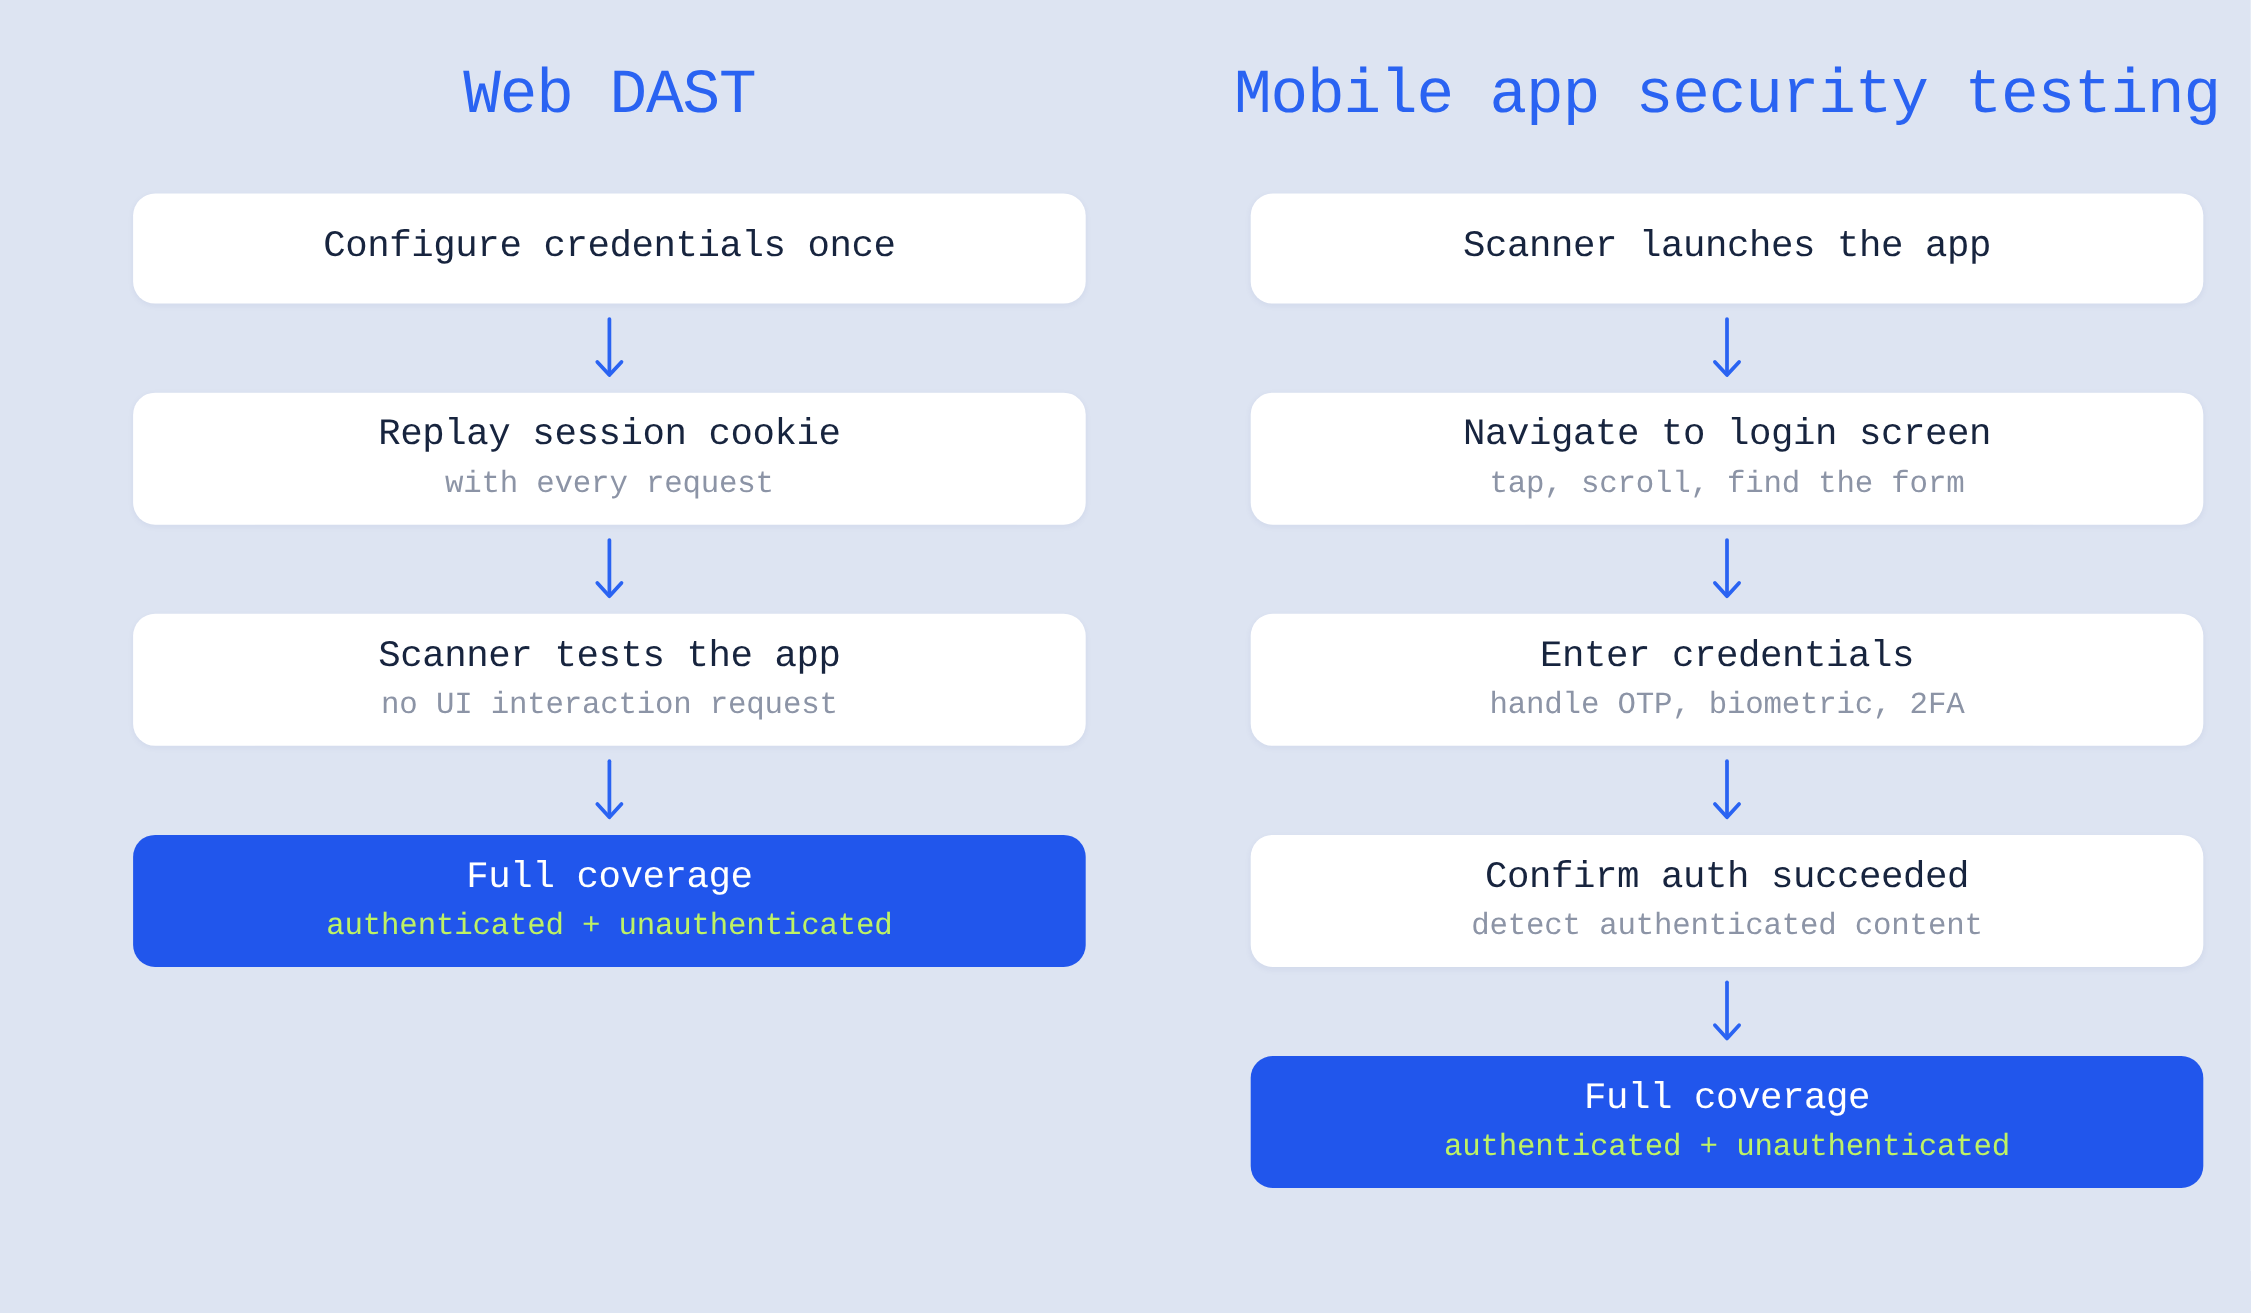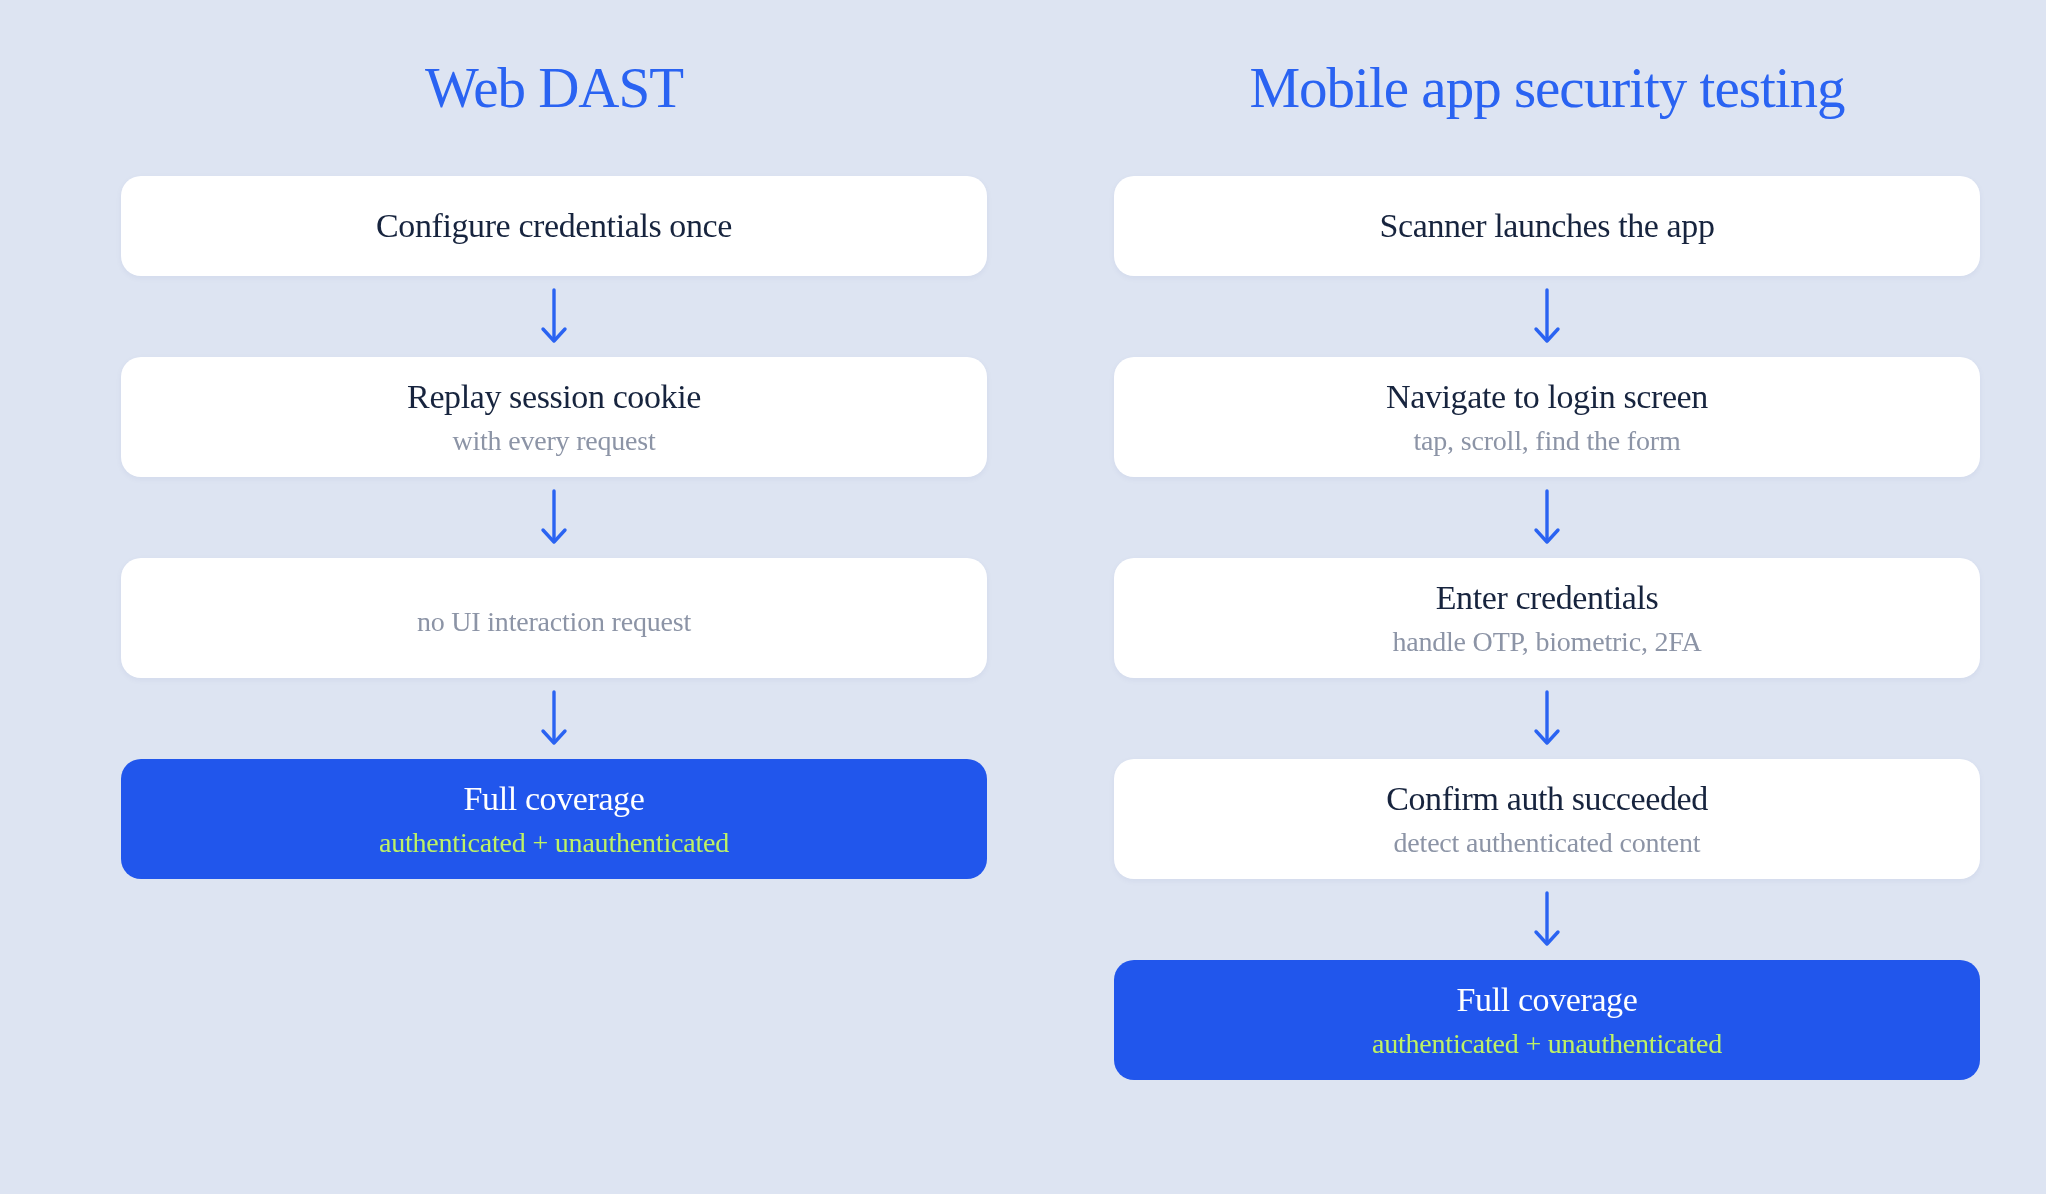--- a/index.html
+++ b/index.html
@@ -1,33 +1,33 @@
 <!DOCTYPE html>
 <html><head>
 <meta charset="utf-8">
 <style>
   html, body { margin: 0; padding: 0; }
   .canvas {
     position: relative;
     width: 2046px;
     height: 1194px;
     background: #dde4f2;
-    font-family: Liberation Serif, serif;
+    font-family: Liberation Mono, monospace;
     overflow: hidden;
   }
   .col {
     position: absolute;
     top: 0;
     width: 866px;
     display: flex;
     flex-direction: column;
     align-items: center;
   }
   .col-left  { left: 121px; }
-  .col-right { left: 1114px; }
+  .col-right { left: 1137px; }
   .col-title {
     margin: 54px 0 0 0;
     height: 68px;
     line-height: 68px;
     font-size: 57px;
     font-weight: 500;
     letter-spacing: -1px;
     color: #2a63f2;
     white-space: nowrap;
   }
@@ -98,20 +98,21 @@
     </div>
 
     <div class="arrow-wrap">
       <svg width="36" height="58" viewBox="0 0 36 58">
         <line x1="18" y1="2" x2="18" y2="50" stroke="#2a63f2" stroke-width="3.4" stroke-linecap="round"></line>
         <polyline points="7,41 18,53 29,41" fill="none" stroke="#2a63f2" stroke-width="3.4" stroke-linecap="round" stroke-linejoin="round"></polyline>
       </svg>
     </div>
 
     <div class="card double">
+      <div class="label">Scanner tests the app</div>
       <div class="sublabel">no UI interaction request</div>
     </div>
 
     <div class="arrow-wrap">
       <svg width="36" height="58" viewBox="0 0 36 58">
         <line x1="18" y1="2" x2="18" y2="50" stroke="#2a63f2" stroke-width="3.4" stroke-linecap="round"></line>
         <polyline points="7,41 18,53 29,41" fill="none" stroke="#2a63f2" stroke-width="3.4" stroke-linecap="round" stroke-linejoin="round"></polyline>
       </svg>
     </div>
 

